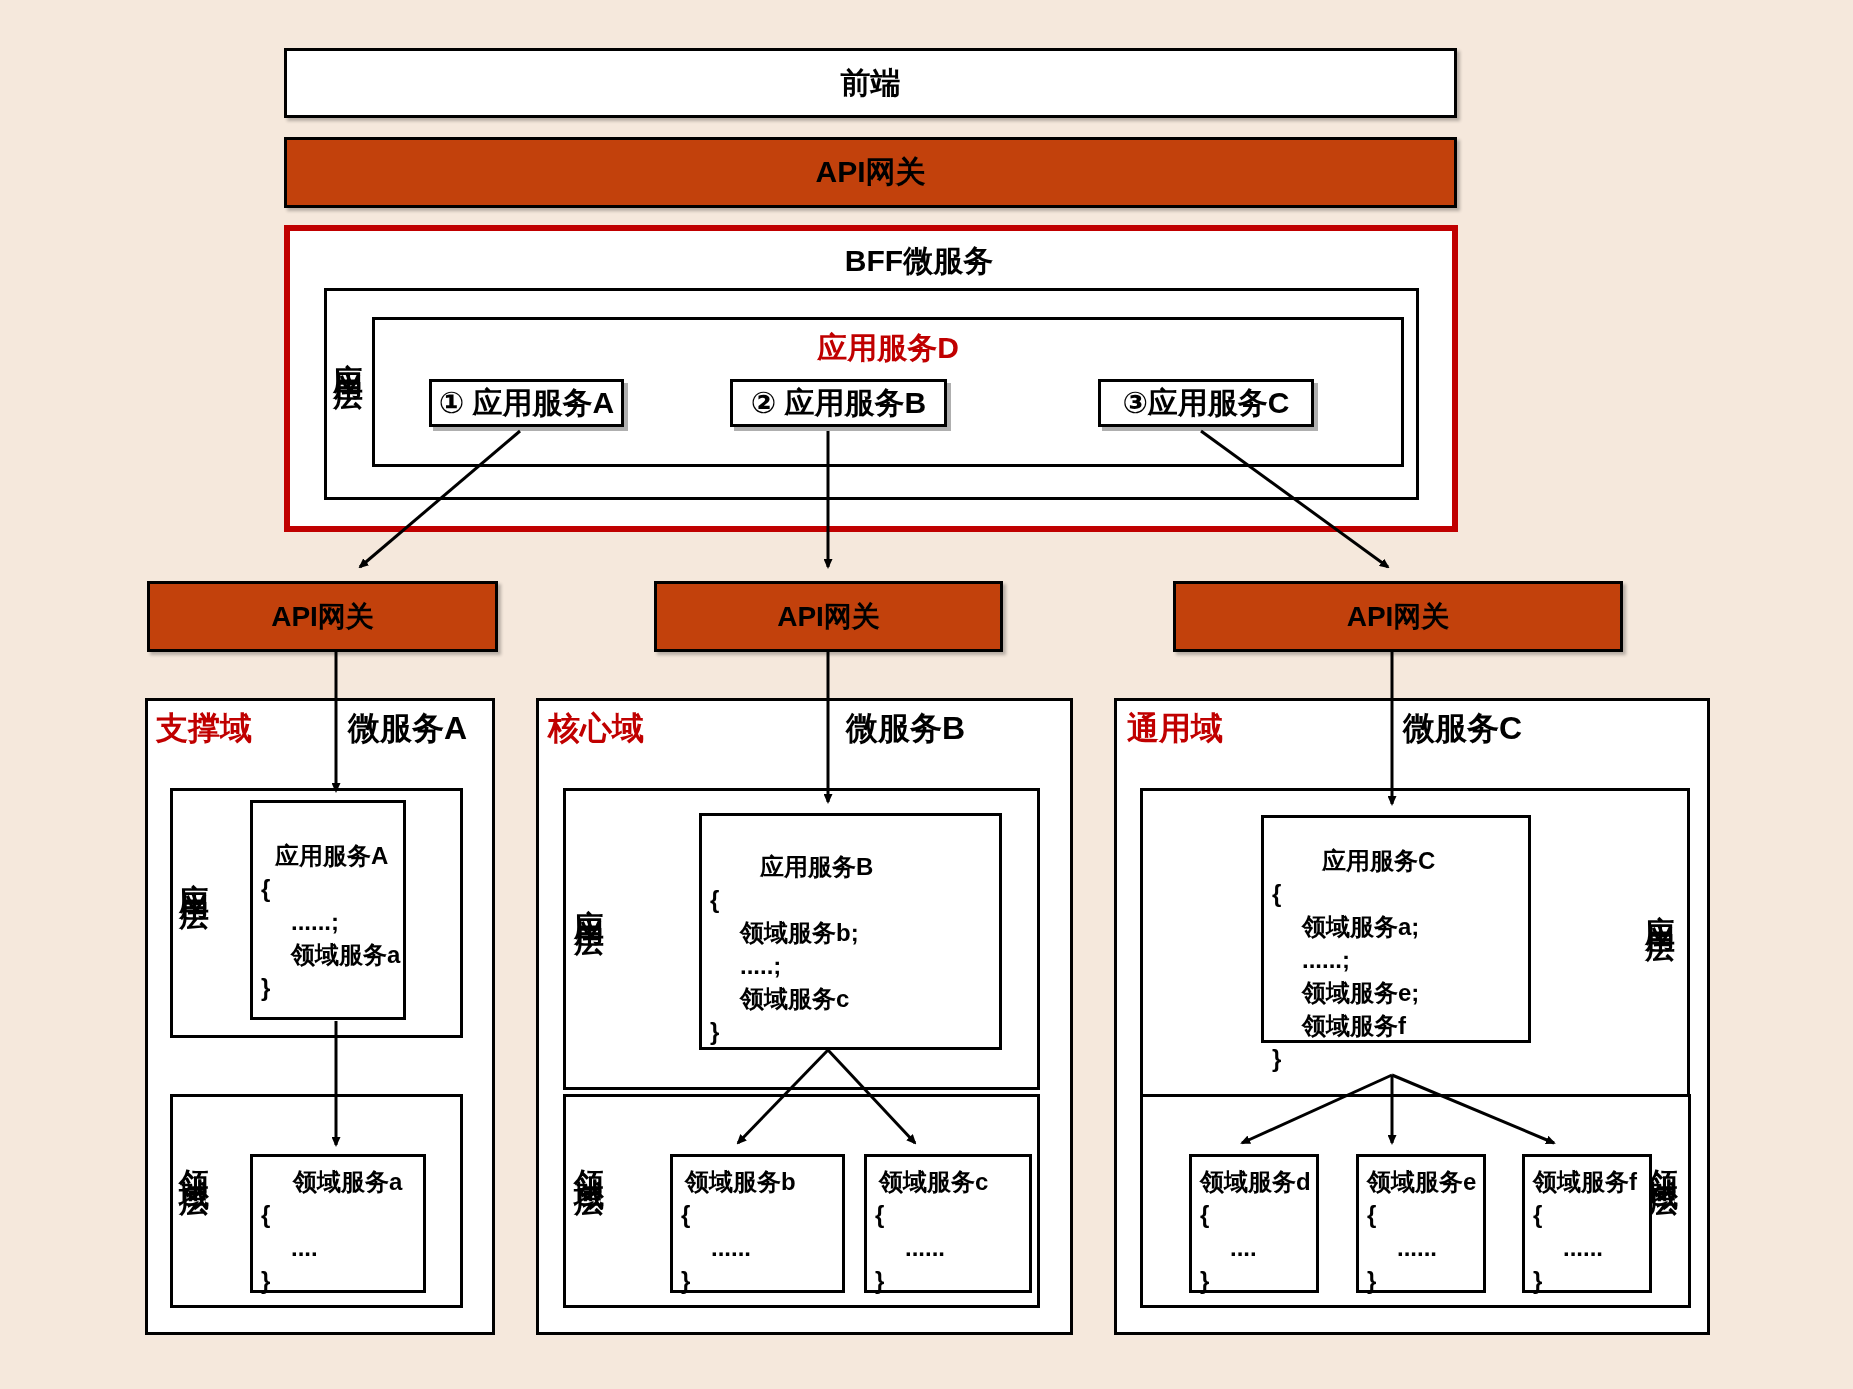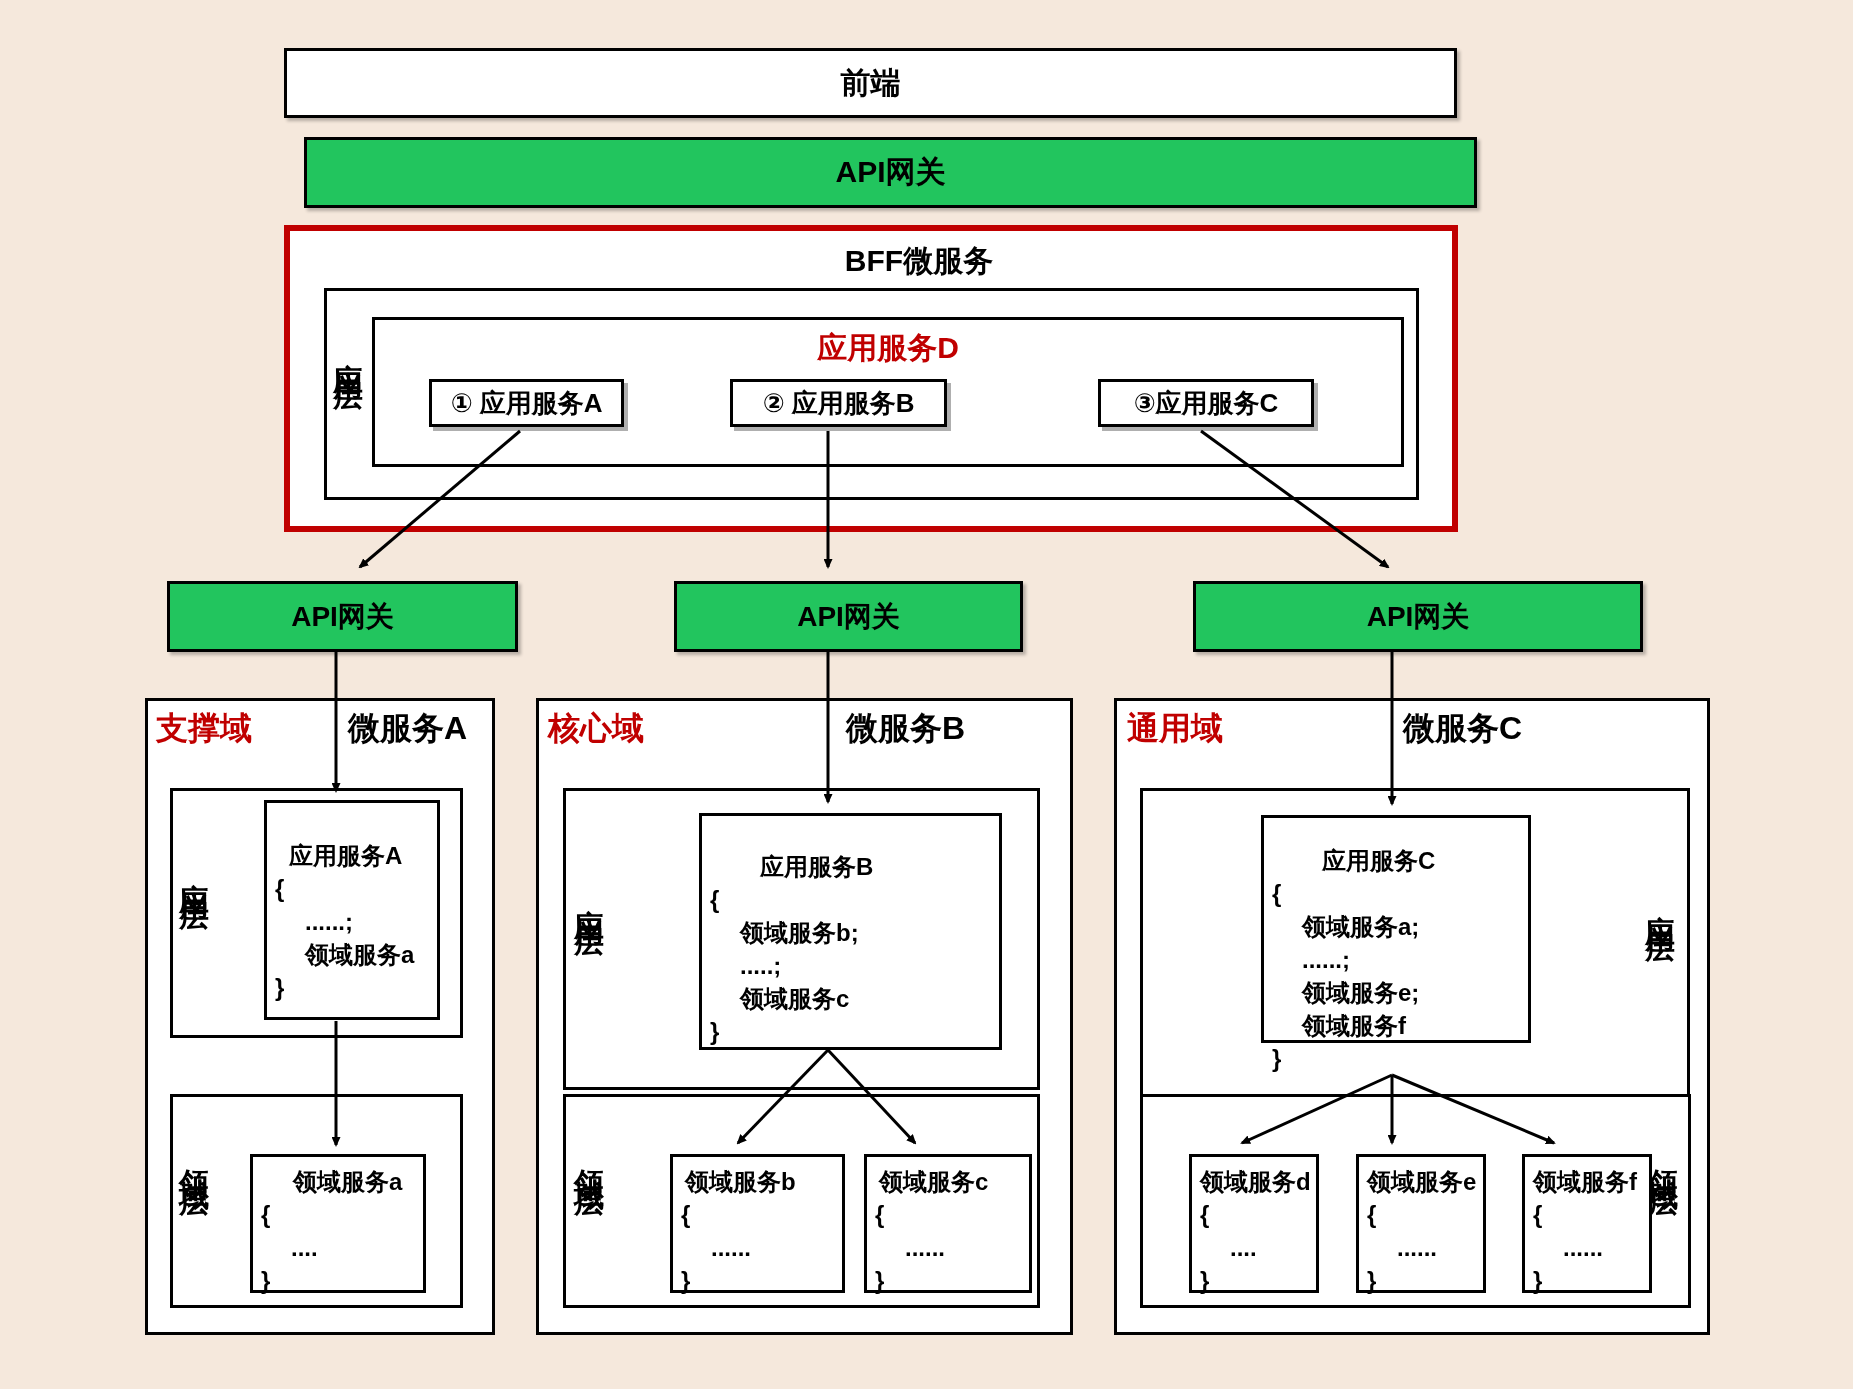--- a/index.html
+++ b/index.html
@@ -16,39 +16,38 @@
     color:#000;
   }
   .abs{position:absolute;box-sizing:border-box;}
   .box{
     background:#fff;
     border:3px solid #000;
     display:flex;align-items:center;justify-content:center;
     text-align:right;
   }
   .gateway{
-    background:#22c55e;
+    background:#c2410c;
     border:3px solid #000;
     display:flex;align-items:center;justify-content:center;
     font-size:28px;
     box-shadow:3px 3px 3px rgba(0,0,0,0.25);
-    margin-left:20px;
   }
   .toprow{font-size:30px;box-shadow:3px 3px 3px rgba(0,0,0,0.25);}
   .bff{
     background:#fff;
     border:6px solid #C00000;
   }
   .bff-title{font-size:30px;text-align:center;margin-left:48px;}
   .frame{border:3px solid #000;background:#fff;}
   .red-text{color:#C00000;}
   .svc-small{
     background:#fff;border:3px solid #000;
     display:flex;align-items:center;justify-content:center;
-    font-size:26px;
+    font-size:30px;
     box-shadow:4px 4px 0 rgba(110,110,110,0.55);
   }
   .vlabel{
     writing-mode:vertical-rl;
     text-orientation:upright;
     font-size:30px;
     letter-spacing:10px;
     line-height:30px;
     white-space:nowrap;
   }
@@ -107,21 +106,21 @@
   <div class="abs gateway" style="left:1173px;top:581px;width:450px;height:71px;">
     <span>API网关</span>
   </div>
 
   <div class="abs frame" style="left:145px;top:698px;width:350px;height:637px;text-decoration:underline;">
     <div class="abs domain-title red-text" style="left:8px;top:6px;">支撑域</div>
     <div class="abs domain-title" style="left:200px;top:6px;">微服务A</div>
 
     <div class="abs frame" style="left:22px;top:87px;width:293px;height:250px;">
       <div class="abs vlabel" style="left:6px;top:68px;">应用层</div>
-      <div class="abs codebox" style="left:91px;top:9px;width:176px;height:220px;">
+      <div class="abs codebox" style="left:77px;top:9px;width:156px;height:220px;">
         <div class="t" style="padding-left:22px;padding-top:28px;">应用服务A</div>
         <div class="brace">{</div>
         <div class="ind">......;</div>
         <div class="ind">领域服务a</div>
         <div class="brace">}</div>
       </div>
     </div>
 
     <div class="abs frame" style="left:22px;top:393px;width:293px;height:214px;">
       <div class="abs vlabel" style="left:6px;top:48px;">领域层</div>

